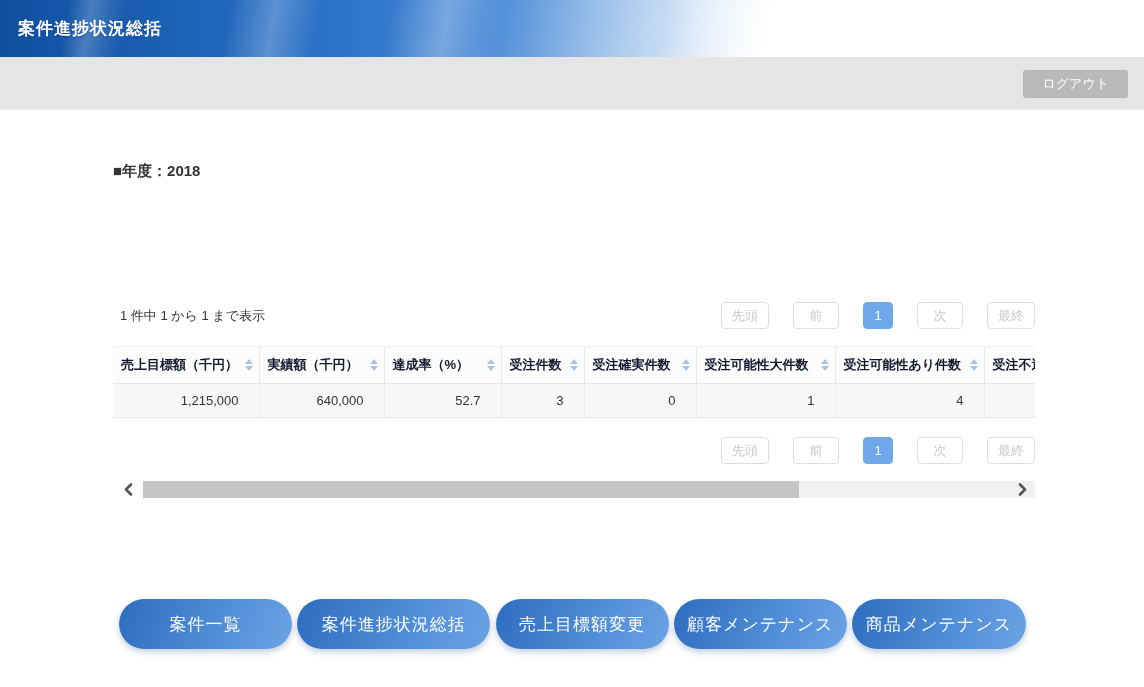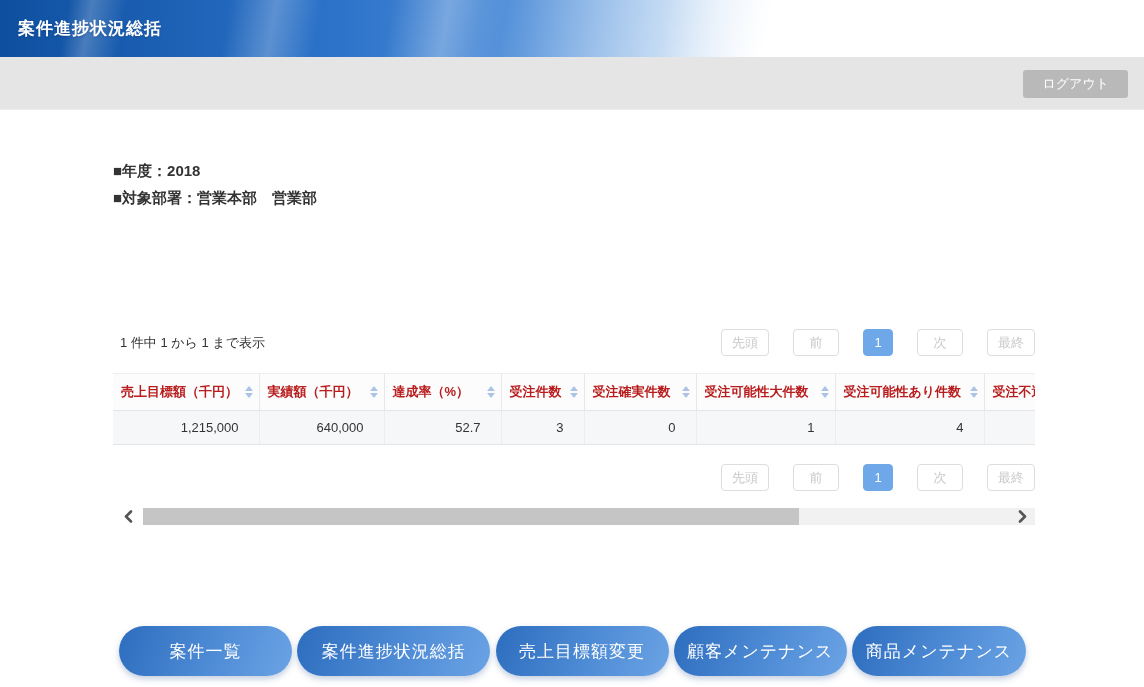--- a/index.html
+++ b/index.html
@@ -98,21 +98,21 @@
   
   .table-clip { width: 922px; overflow: hidden; margin-top: 17px; }
   table { width: 1010px; border-collapse: collapse; table-layout: fixed; }
   thead th {
     background: #fcfcfd;
     border-top: 1px solid #efefef;
     border-bottom: 1px solid #e5e5e5;
     border-left: 1px solid #e8e8e8;
     font-size: 13px;
     font-weight: bold;
-    color: #b91c1c;
+    color: #0f172a;
     text-align: left;
     padding: 9px 18px 9px 8px;
     position: relative;
     height: 34px;
     white-space: nowrap;
     overflow: hidden;
     cursor: pointer;
   }
   thead th:first-child { border-left: none; }
   tbody td {
@@ -202,21 +202,20 @@
 <div class="banner">
   <span class="banner-title">案件進捗状況総括</span>
 </div>
 
 <div class="toolbar">
   <button class="logout-btn">ログアウト</button>
 </div>
 
 <div class="filters">
   <div class="filter-line">■年度：2018</div>
-  <div class="filter-line">■対象部署：営業本部　営業部</div>
 </div>
 
 <div class="grid-block">
 
   <div class="grid-toolbar">
     <span class="grid-info">1 件中 1 から 1 まで表示</span>
     <div class="pager">
       <button class="pager-btn">先頭</button>
       <button class="pager-btn">前</button>
       <button class="pager-btn current">1</button>

